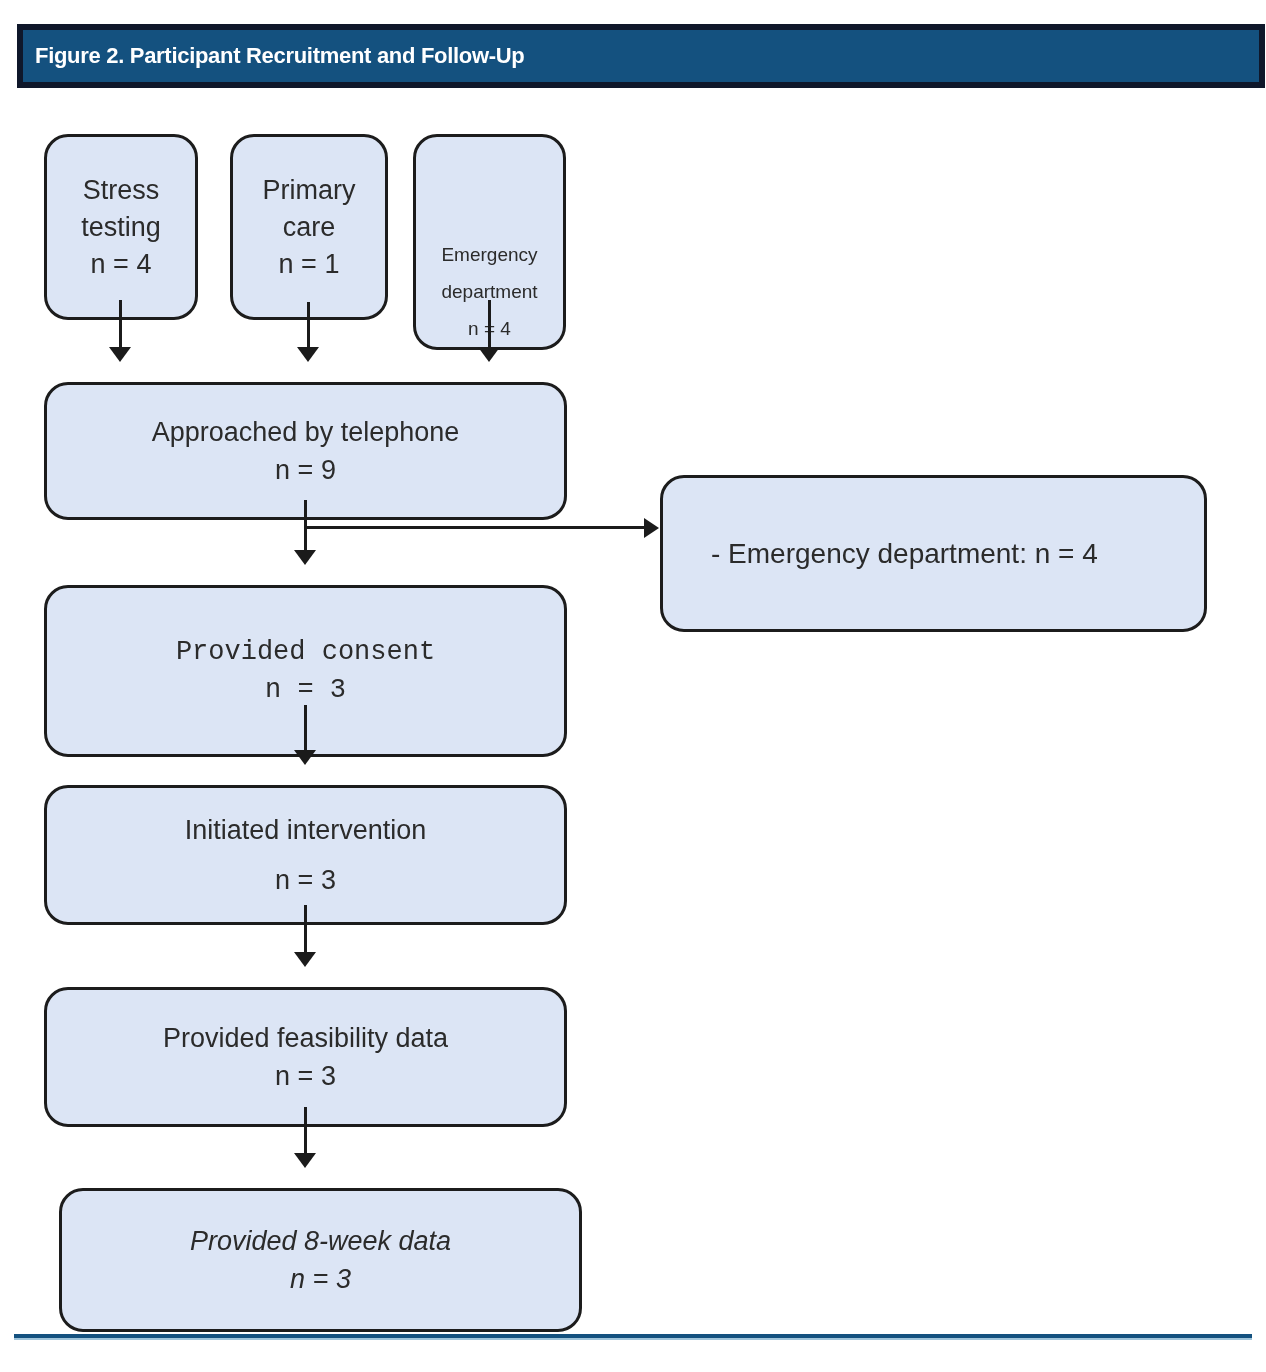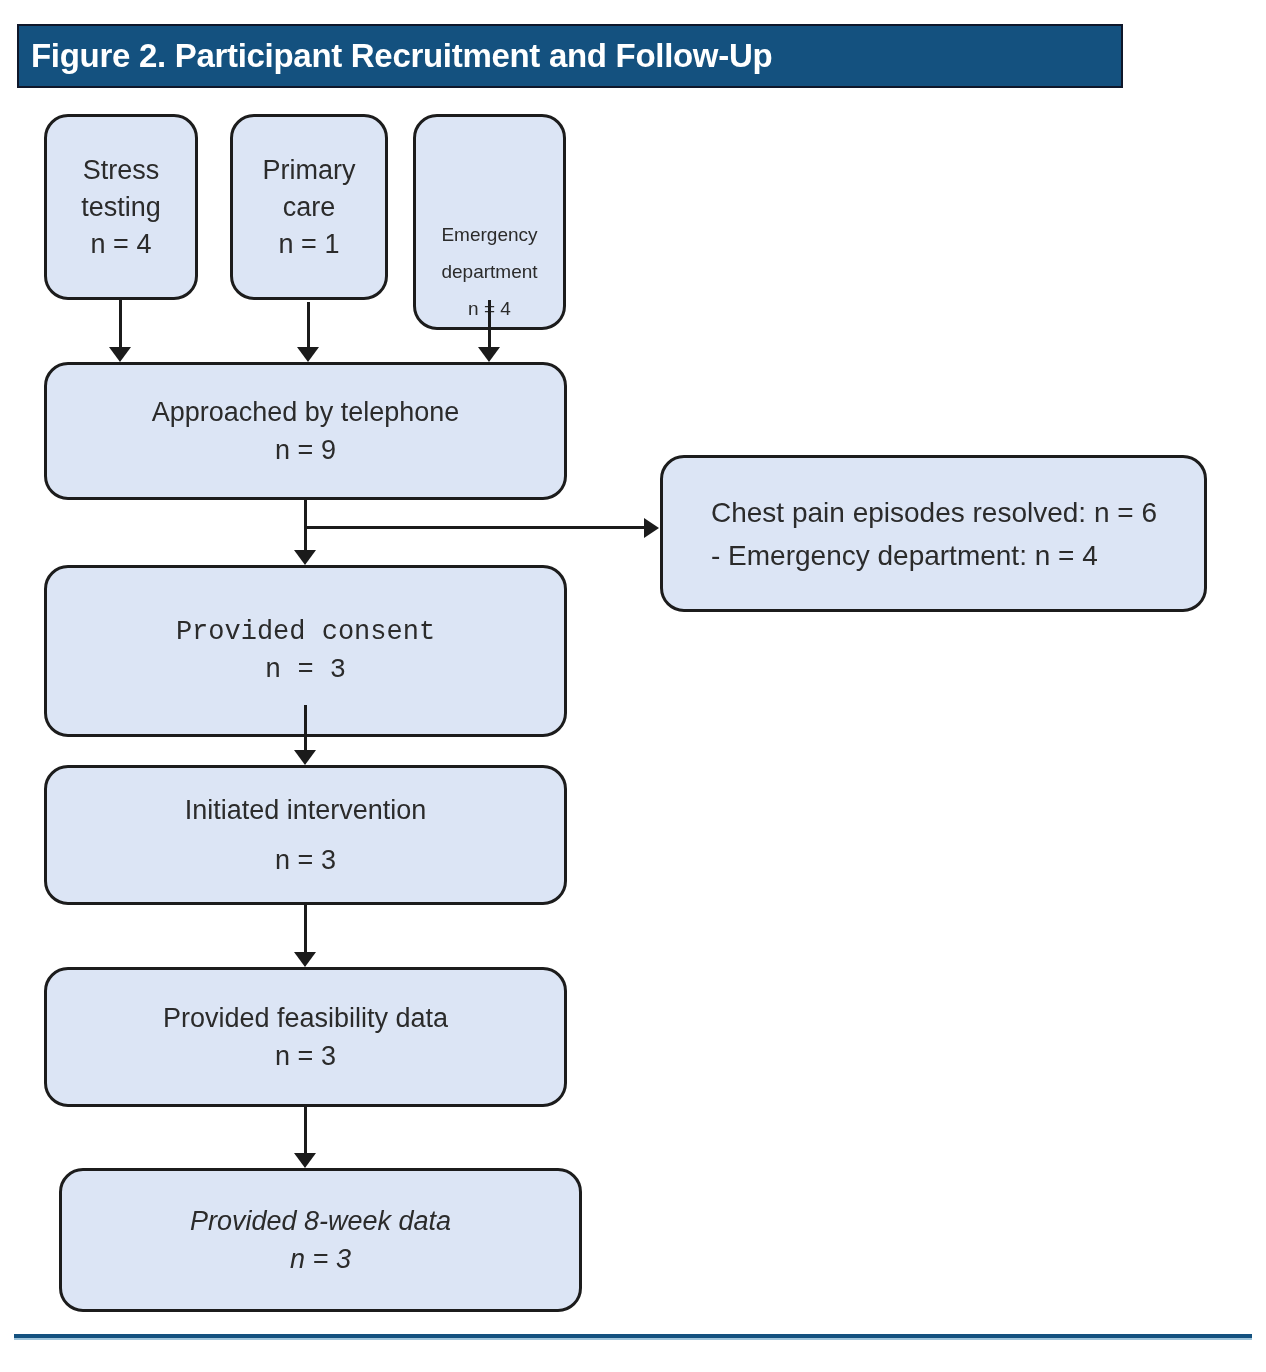--- a/index.html
+++ b/index.html
@@ -7,44 +7,45 @@
   .page {
     position: relative;
     width: 1266px;
     height: 1372px;
     background: #ffffff;
     overflow: hidden;
   }
   .title-bar {
     position: absolute;
     left: 17px; top: 24px;
-    width: 1106px; height: 64px;
+    width: 1248px; height: 64px;
     background: #14517F;
-    border: 2px solid #0f172a;
+    border: 6px solid #0f172a;
     display: flex;
     align-items: center;
     padding-left: 12px;
     color: #ffffff;
-    font-size: 33px;
+    font-size: 22px;
     font-weight: bold;
     letter-spacing: -0.3px;
   }
   .node {
     position: absolute;
     background: #DCE5F5;
     border: 3px solid #1C1C1C;
     border-radius: 24px;
     display: flex;
     flex-direction: column;
     align-items: center;
     justify-content: center;
     text-align: center;
     color: #2B2B2B;
     font-size: 27px;
     line-height: 38px;
+    margin-top: 20px;
   }
   .node .lbl { display: block; padding: 0 2px; }
   
   .n-stress    { left: 44px;  top: 114px; width: 154px; height: 186px; line-height: 37px; }
   .n-primary   { left: 230px; top: 114px; width: 158px; height: 186px; line-height: 37px; }
   .n-emergency { left: 413px; top: 114px; width: 153px; height: 216px; line-height: 37px; font-size: 19px; justify-content: flex-end; }
   
   .n-approached  { left: 44px; top: 362px;  width: 523px; height: 138px; }
   .n-consent     { left: 44px; top: 565px;  width: 523px; height: 172px; font-family: Liberation Mono, monospace; }
   .n-initiated   { left: 44px; top: 765px;  width: 523px; height: 140px; gap: 12px; }
@@ -134,21 +135,20 @@
     <span class="lbl">n = 9</span>
   </div>
 
   <div class="vline" style="left:304px; top:500px; height:52px;"></div>
   <div class="head-down" style="left:294px; top:550px;"></div>
 
   <div class="hline" style="left:305px; top:526px; width:340px;"></div>
   <div class="head-right" style="left:644px; top:518px;"></div>
 
   <div class="node n-resolved">
-    <span class="lbl">Chest pain episodes resolved: n = 6</span>
     <span class="lbl">- Emergency department: n = 4</span>
   </div>
 
   <div class="node n-consent">
     <span class="lbl">Provided consent</span>
     <span class="lbl">n = 3</span>
   </div>
 
   <div class="vline" style="left:304px; top:705px; height:47px;"></div>
   <div class="head-down" style="left:294px; top:750px;"></div>

